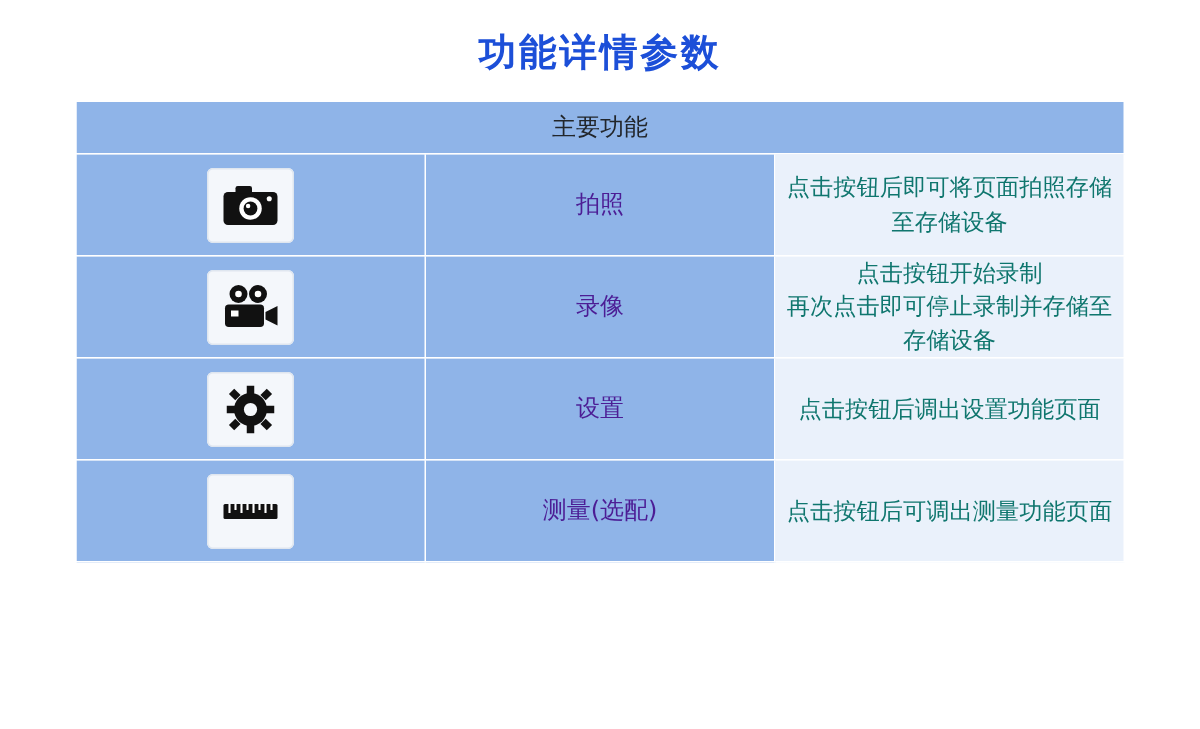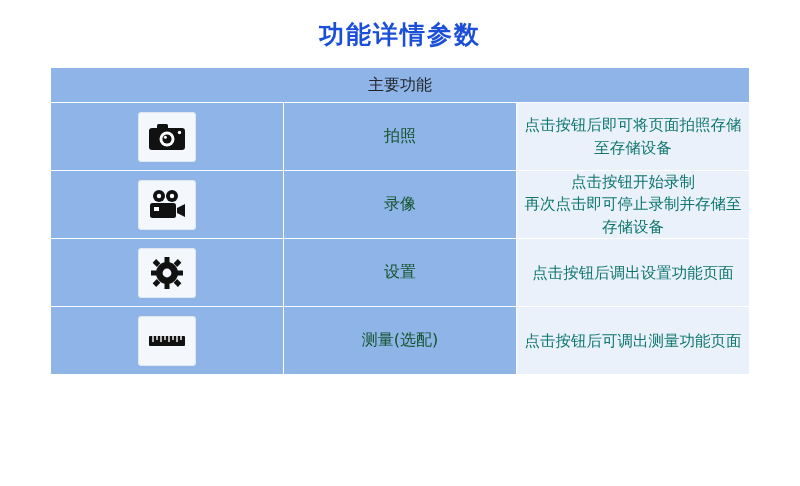--- a/index.html
+++ b/index.html
@@ -51,21 +51,21 @@
   }
   .col-icon {
     width: 170px;
     background: #8fb4e8;
     text-align: center;
   }
   .col-name {
     width: 118px;
     background: #8fb4e8;
     text-align: center;
-    color: #14532d;
+    color: #4c1d95;
     font-size: 16px;
   }
   .col-desc {
     background: #eaf1fb;
     color: #0f766e;
     font-size: 15.5px;
     text-align: center;
     line-height: 1.45;
     padding: 6px 8px;
   }

